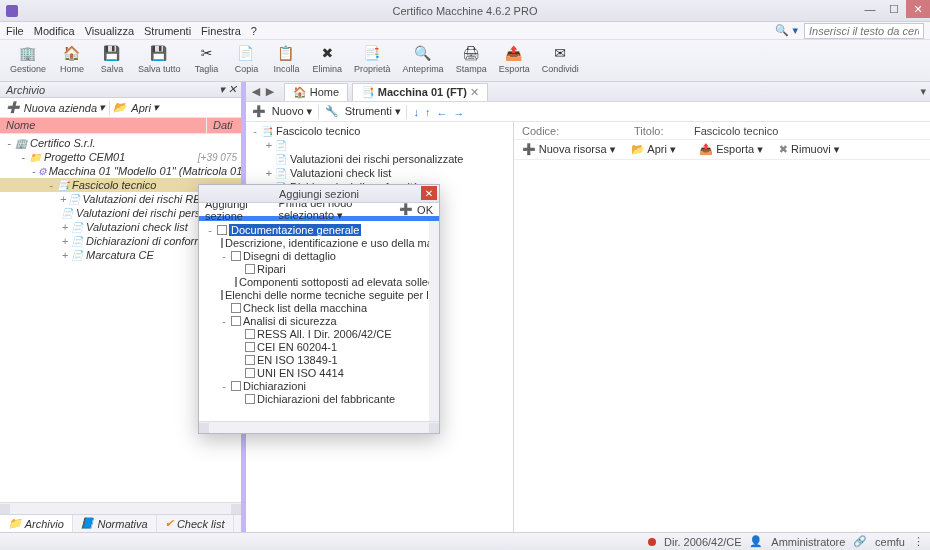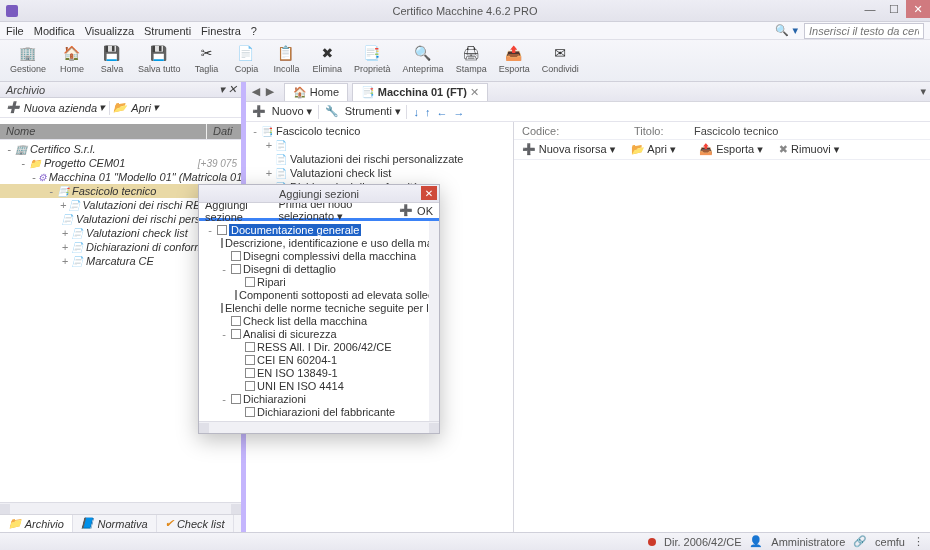--- a/index.html
+++ b/index.html
@@ -30,21 +30,21 @@
 .main { display: flex; height: calc(550px - 22px - 18px - 42px - 18px); }
 .leftcol { width: 246px; border-right: 5px solid #c4b5fd; display: flex; flex-direction: column; font-style: italic; }
 .rightcol { flex: 1; display: flex; flex-direction: column; }
 
 
 .panehdr { height: 16px; background: linear-gradient(#f2f2f7, #e6e6ef); border-bottom: 1px solid #d0d0da; display: flex; align-items: center; padding: 0 6px; color: #444; position: relative; }
 .panehdr .close { position: absolute; right: 4px; }
 .lefttoolbar { height: 20px; border-bottom: 1px solid #e4e4ec; display: flex; align-items: center; padding: 0 6px; gap: 4px; background: #fff; }
 .lefttoolbar .drop { display: flex; align-items: center; gap: 2px; }
 
-.treehdr { height: 16px; display: flex; border-bottom: 1px solid #e4e4ec; background: #a3a3a3; margin-top: 6px; }
+.treehdr { height: 16px; display: flex; border-bottom: 1px solid #e4e4ec; background: #fca5a5; }
 .treehdr > div { padding: 1px 6px; color: #444; }
 .treehdr > div:first-child { flex: 1; border-right: 1px solid #eee; }
 
 .tree { flex: 1; overflow: auto; padding: 2px 0; background: #fff; }
 .node { display: flex; align-items: center; height: 14px; padding-right: 4px; white-space: nowrap; }
 .node .exp { width: 10px; text-align: center; color: #888; }
 .node .nico { width: 12px; height: 12px; margin: 0 2px; display: flex; align-items: center; justify-content: center; font-size: 10px; }
 .node.sel { background: #e9d9a6; }
 .node .dati { margin-left: auto; color: #999; font-size: 10px; }
 .lefttabs { height: 18px; border-top: 1px solid #d6d6de; display: flex; background: #f4f4f8; }
@@ -67,21 +67,21 @@
 .rtree { width: 268px; border-right: 1px solid #d6d6de; background: #fff; padding: 2px 0; }
 .rprops { flex: 1; display: flex; flex-direction: column; }
 .rprops .proprow { height: 18px; border-bottom: 1px solid #edeef4; display: flex; align-items: center; padding: 0 8px; gap: 12px; color: #444; }
 .rprops .proprow .lab { color: #777; width: 48px; }
 .rprops .propbar { height: 20px; border-bottom: 1px solid #edeef4; display: flex; align-items: center; padding: 0 8px; gap: 8px; }
 
 
 .dialog { position: absolute; left: 198px; top: 184px; width: 242px; height: 250px; background: #fff; border: 1px solid #b8b8c4; box-shadow: 0 6px 20px rgba(0,0,0,.25); display: flex; flex-direction: column; }
 .dialog .dtitle { height: 18px; background: linear-gradient(#f1f1f7,#e5e5ef); display: flex; align-items: center; justify-content: center; position: relative; color: #444; border-bottom: 1px solid #d0d0da; }
 .dialog .dtitle .dclose { position: absolute; right: 2px; top: 1px; width: 16px; height: 14px; background: #cf4a3a; color: #fff; display: flex; align-items: center; justify-content: center; font-size: 10px; }
-.dialog .dbar { height: 18px; border-bottom: 3px solid #3b82f6; display: flex; align-items: center; padding: 0 6px; gap: 4px; }
+.dialog .dbar { height: 18px; border-bottom: 5px solid #3b82f6; display: flex; align-items: center; padding: 0 6px; gap: 4px; }
 .dialog .dtree { flex: 1; overflow: auto; padding: 2px 0; position: relative; border-right: 10px solid #f0f0f5; }
 .dialog .dnode { display: flex; align-items: center; height: 13px; white-space: nowrap; overflow: hidden; }
 .dialog .dnode .exp { width: 10px; text-align: center; color: #888; }
 .dialog .dnode .chk { width: 10px; height: 10px; border: 1px solid #888; margin: 0 2px; }
 .dialog .dnode.sel span.txt { background: #1e62c7; color: #fff; padding: 0 2px; }
 .dialog .hscroll { height: 12px; background: #f0f0f5; border-top: 1px solid #dcdce4; position: relative; }
 .dialog .hscroll::before, .dialog .hscroll::after { content: ""; position: absolute; top: 1px; width: 10px; height: 10px; background: #e0e0e8; }
 .dialog .hscroll::before { left: 0; } .dialog .hscroll::after { right: 0; }
 
 
@@ -368,25 +368,20 @@
         <span class="exp">-</span>
         <span class="chk"></span>
         <span class="txt">Documentazione generale</span>
       </div>
       <div class="dnode" style="padding-left: 20px;">
         <span class="exp"></span>
         <span class="chk"></span>
         <span class="txt">Descrizione, identificazione e uso della macchina</span>
       </div>
       <div class="dnode" style="padding-left: 20px;">
-        <span class="exp"></span>
-        <span class="chk"></span>
-        <span class="txt">Disegni complessivi della macchina</span>
-      </div>
-      <div class="dnode" style="padding-left: 20px;">
         <span class="exp">-</span>
         <span class="chk"></span>
         <span class="txt">Disegni di dettaglio</span>
       </div>
       <div class="dnode" style="padding-left: 34px;">
         <span class="exp"></span>
         <span class="chk"></span>
         <span class="txt">Ripari</span>
       </div>
       <div class="dnode" style="padding-left: 34px;">

